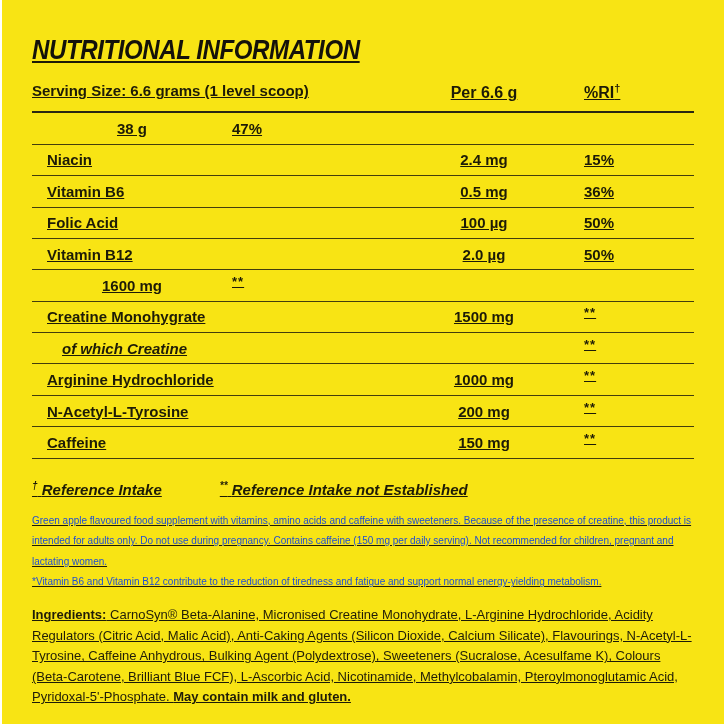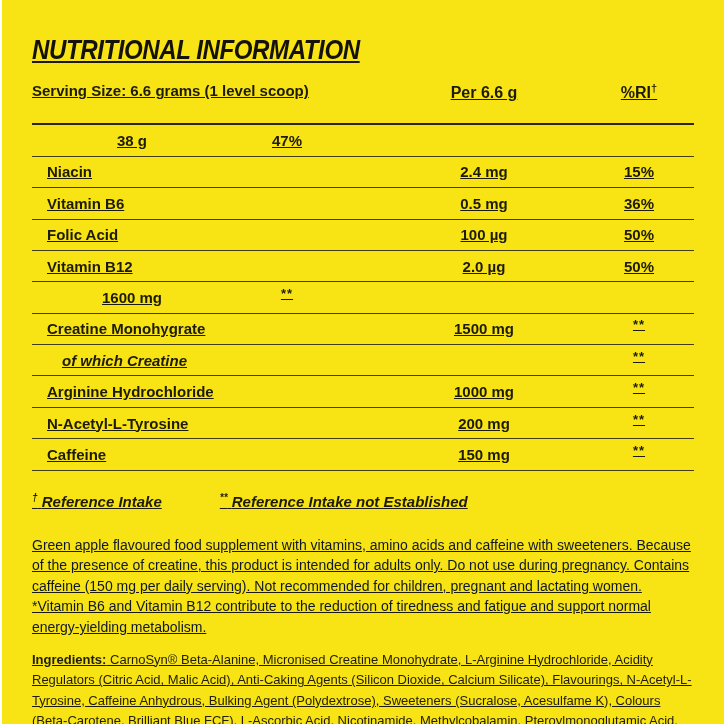--- a/index.html
+++ b/index.html
@@ -29,26 +29,26 @@
     color: #14120A;
     transform: scaleX(0.86);
     transform-origin: left center;
     white-space: nowrap;
   }
 
   .thead {
     display: flex;
     align-items: flex-end;
     margin-top: 16px;
-    padding-bottom: 21px;
+    padding-bottom: 9px;
     border-bottom: 2px solid #2A2712;
   }
   .cell.name { flex: 1 1 auto; }
   .cell.amt  { width: 200px; text-align: center; flex: 0 0 auto; }
-  .cell.ri   { width: 110px; text-align: center; flex: 0 0 auto; }
+  .cell.ri   { width: 110px; text-align: left; flex: 0 0 auto; }
 
   .serving { font-size: 15px; font-weight: bold; padding-bottom: 3px; }
   .colhead { font-size: 16px; font-weight: bold; }
   .colhead sup { font-size: 11px; }
 
   .trow {
     display: flex;
     align-items: center;
     height: 30.4px;
     border-bottom: 1.5px solid rgba(35,32,10,0.85);
@@ -68,25 +68,25 @@
     margin-top: 21px;
     font-size: 15px;
     font-weight: bold;
     font-style: italic;
     display: flex;
   }
   .footnotes .fn sup { font-size: 10px; }
   .footnotes .fn.first { margin-right: 58px; }
 
   .body-text {
-    margin-top: 25px;
+    margin-top: 13px;
     width: 664px;
-    font-size: 14px;
+    font-size: 10px;
     line-height: 20.6px;
-    color: #0f172a;
+    color: #1d4ed8;
   }
   .ingredients {
     margin-top: 12px;
     width: 664px;
     font-size: 13px;
     line-height: 20.6px;
     color: #201D08;
   }
   .ingredients .bold { font-weight: bold; }
 </style>

